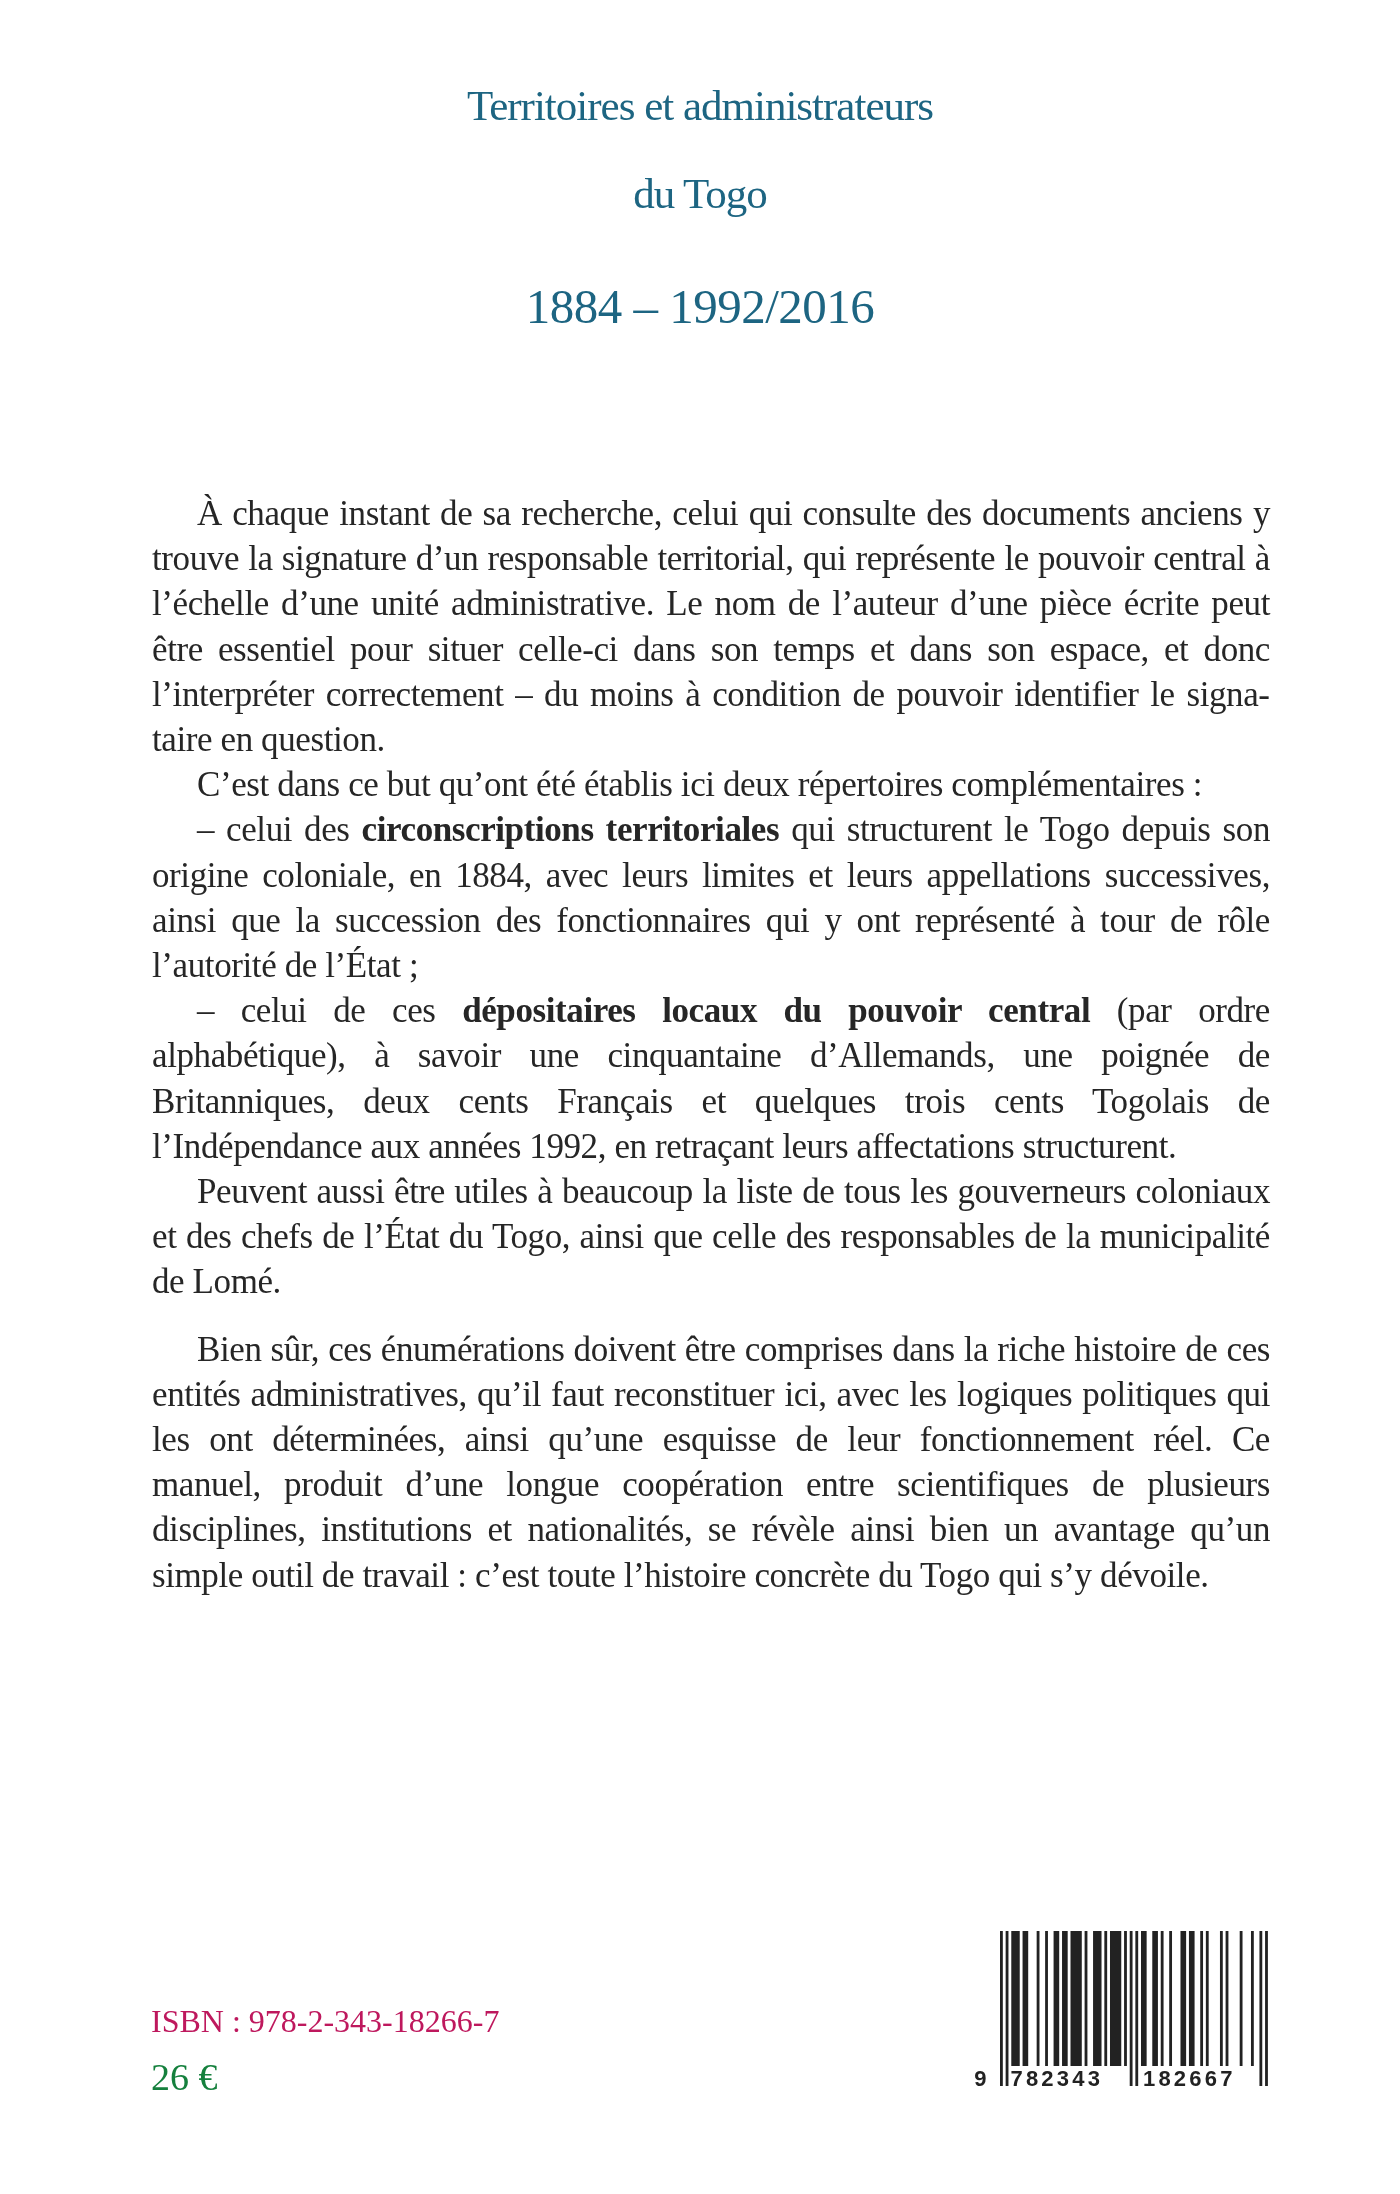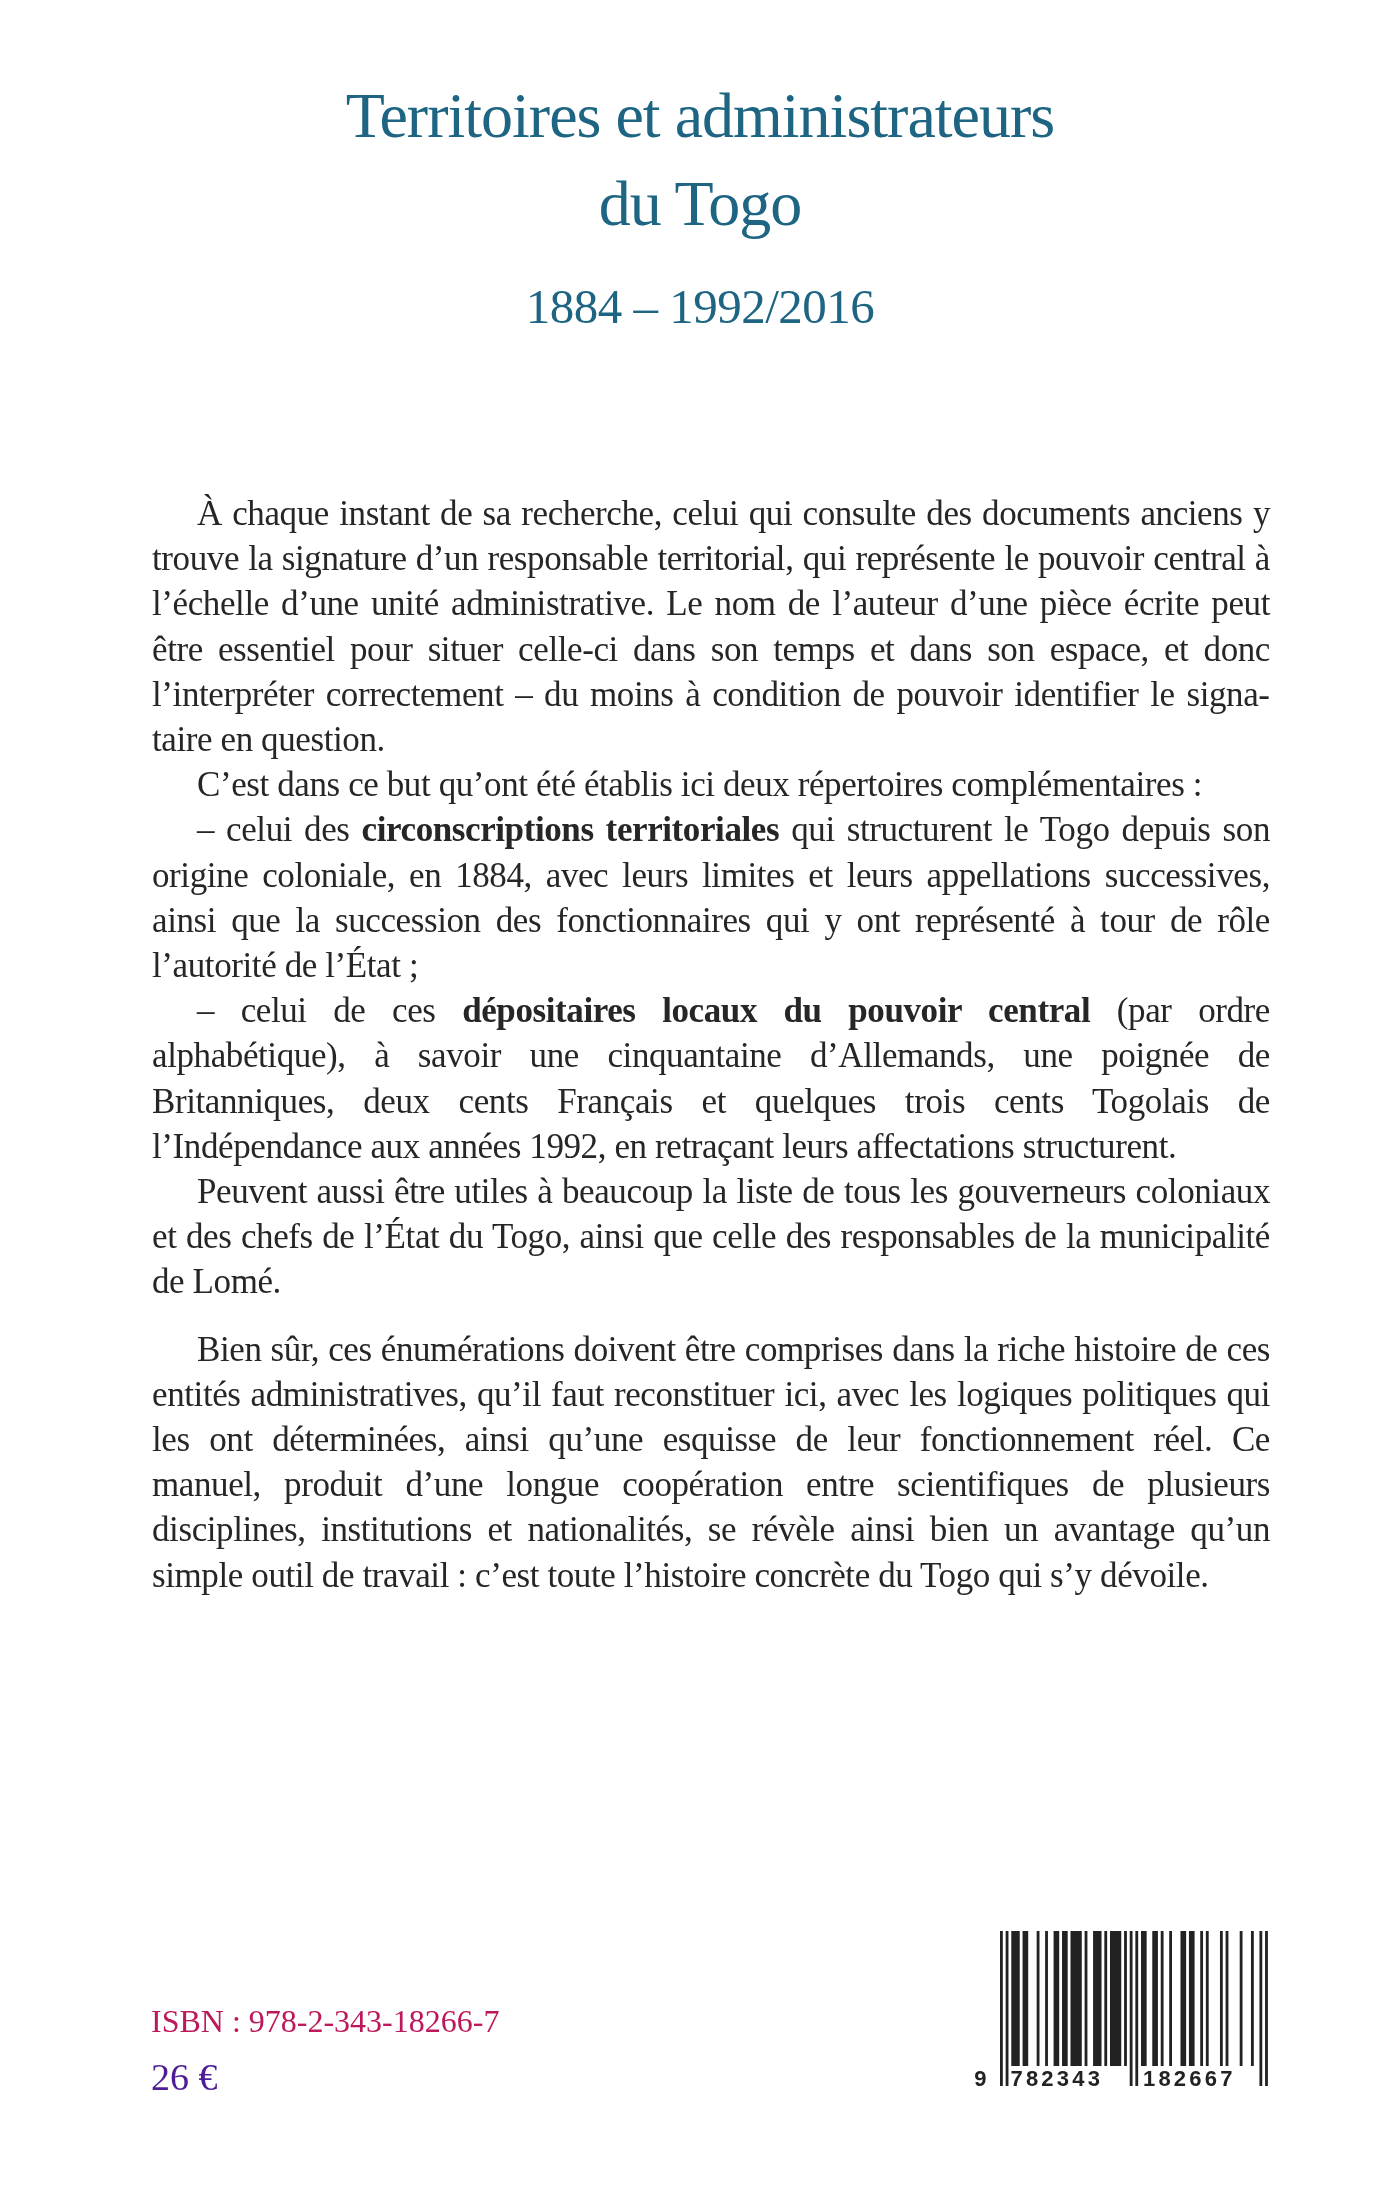--- a/index.html
+++ b/index.html
@@ -1,30 +1,30 @@
 <!DOCTYPE html>
 <html><head>
 <meta charset="utf-8">
 <style>
   html, body { margin: 0; padding: 0; background: #ffffff; }
   body { width: 1400px; height: 2194px; position: relative; overflow: hidden; }
   .serif { font-family: "Liberation Serif", "DejaVu Serif", serif; }
   #title-block { position: absolute; left: 0; top: 0; width: 1400px; text-align: center; color: #1d6582; }
-  .title-line { position: absolute; left: 0; width: 1400px; text-align: center; font-size: 64px; line-height: 1; letter-spacing: -1px; }
+  .title-line { position: absolute; left: 0; width: 1400px; text-align: center; font-size: 43px; line-height: 1; letter-spacing: -1px; }
   #title-l1 { top: 84px; }
   #title-l2 { top: 172px; }
   #subtitle { position: absolute; left: 0; width: 1400px; top: 282px; text-align: center; font-size: 49px; line-height: 1; letter-spacing: -0.5px; }
 
   #body-text { position: absolute; left: 152px; top: 491px; width: 1118px; color: #262626; font-size: 35px; line-height: 45.2px; text-align: justify; hyphens: manual; letter-spacing: -0.4px; }
   #body-text p { margin: 0; text-indent: 45px; }
   #body-text p.gap { margin-top: 22px; }
   #body-text b { font-weight: bold; margin-top: 24px; }
 
   #isbn { position: absolute; left: 151px; top: 2005px; font-size: 32px; color: #be185d; line-height: 1; }
-  #price { position: absolute; left: 151px; top: 2058px; font-size: 38px; color: #4c1d95; line-height: 1; }
+  #price { position: absolute; left: 151px; top: 2058px; font-size: 38px; color: #15803d; line-height: 1; }
 
   #barcode { position: absolute; left: 968px; top: 1928px; width: 310px; height: 168px; }
 </style>
 </head>
 <body>
 
 <div id="title-block" class="serif">
   <div id="title-l1" class="title-line serif">Territoires et administrateurs</div>
   <div id="title-l2" class="title-line serif">du Togo</div>
   <div id="subtitle" class="serif">1884 – 1992/2016</div>

